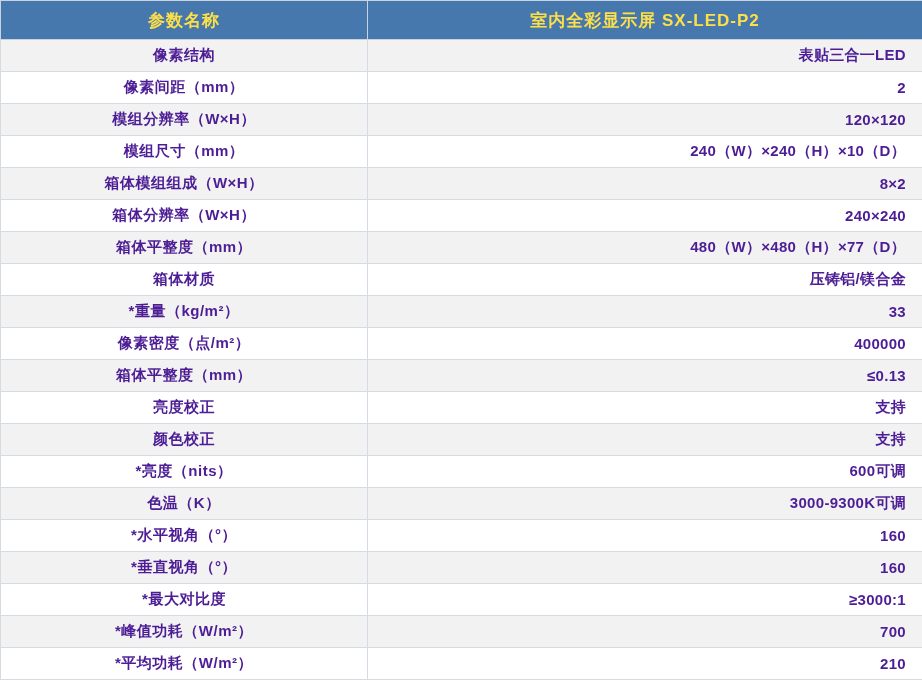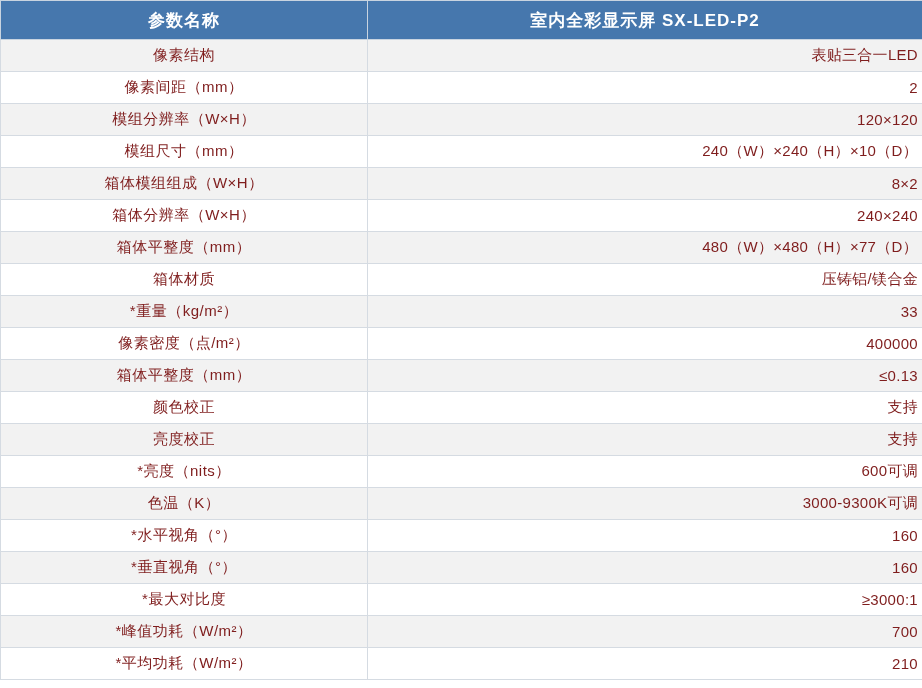--- a/index.html
+++ b/index.html
@@ -16,38 +16,39 @@
   .spec-table {
     width: 922px;
     border-collapse: collapse;
     table-layout: fixed;
   }
   .spec-table col.c1 { width: 367px; }
   .spec-table col.c2 { width: 555px; }
 
   .spec-table th {
     background: #4677ad;
-    color: #ffffff;
+    color: #fde047;
     font-size: 17px;
     font-weight: bold;
     letter-spacing: 1px;
     height: 32px;
     text-align: center;
     border: 1px solid #c9d4e0;
     padding: 3px 2px;
   }
   .spec-table td {
     font-size: 15px;
-    color: #7f1d1d;
+    color: #4c1d95;
     text-align: center;
     height: 27px;
     border: 1px solid #d5dbe2;
-    padding: 2px 4px;
+    padding: 2px 16px;
     white-space: nowrap;
     overflow: hidden;
+    font-weight: bold;
   }
   .spec-table tbody tr:nth-child(odd) td {
     background: #f2f2f2;
   }
   .spec-table tbody tr:nth-child(even) td {
     background: #ffffff;
   }
   .spec-table td.param {
     letter-spacing: 0.5px;
   }
@@ -109,25 +110,25 @@
       </tr>
       <tr>
         <td class="param">像素密度（点/m²）</td>
         <td class="value">400000</td>
       </tr>
       <tr>
         <td class="param">箱体平整度（mm）</td>
         <td class="value">≤0.13</td>
       </tr>
       <tr>
-        <td class="param">颜色校正</td>
+        <td class="param">亮度校正</td>
         <td class="value">支持</td>
       </tr>
       <tr>
-        <td class="param">亮度校正</td>
+        <td class="param">颜色校正</td>
         <td class="value">支持</td>
       </tr>
       <tr>
         <td class="param">*亮度（nits）</td>
         <td class="value">600可调</td>
       </tr>
       <tr>
         <td class="param">色温（K）</td>
         <td class="value">3000-9300K可调</td>
       </tr>

